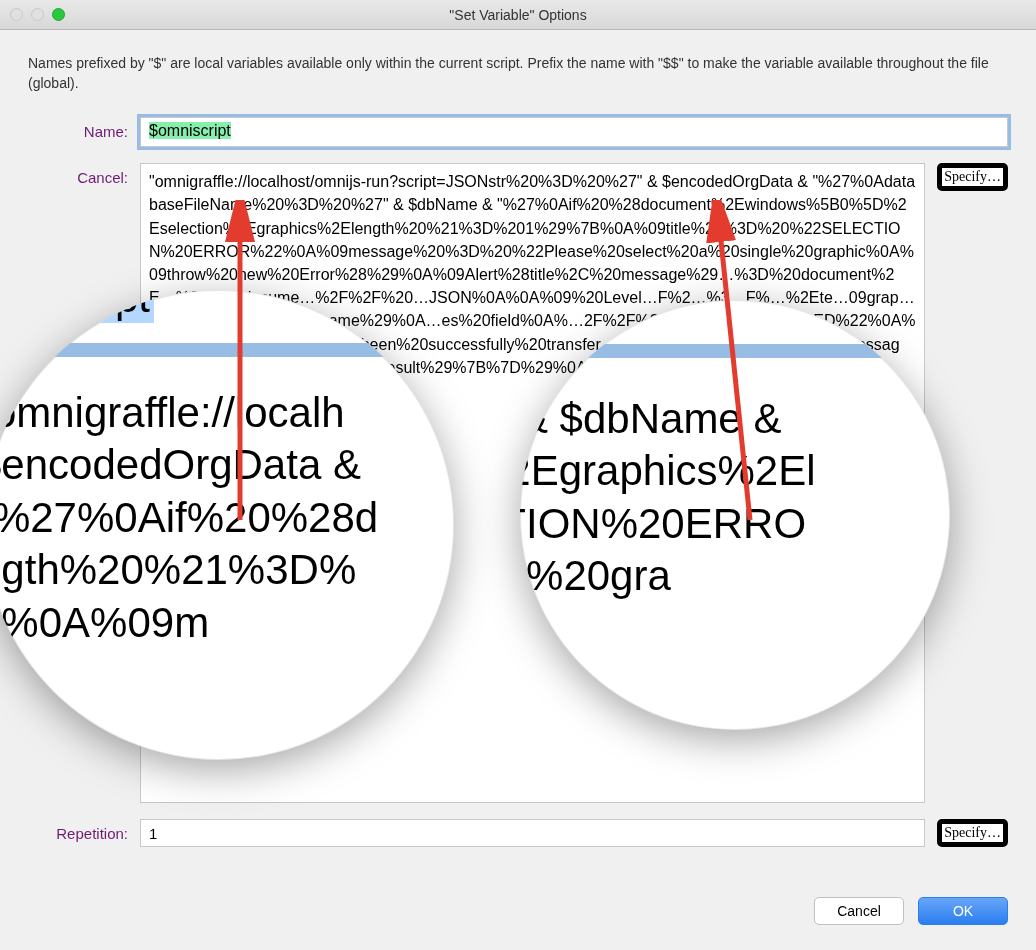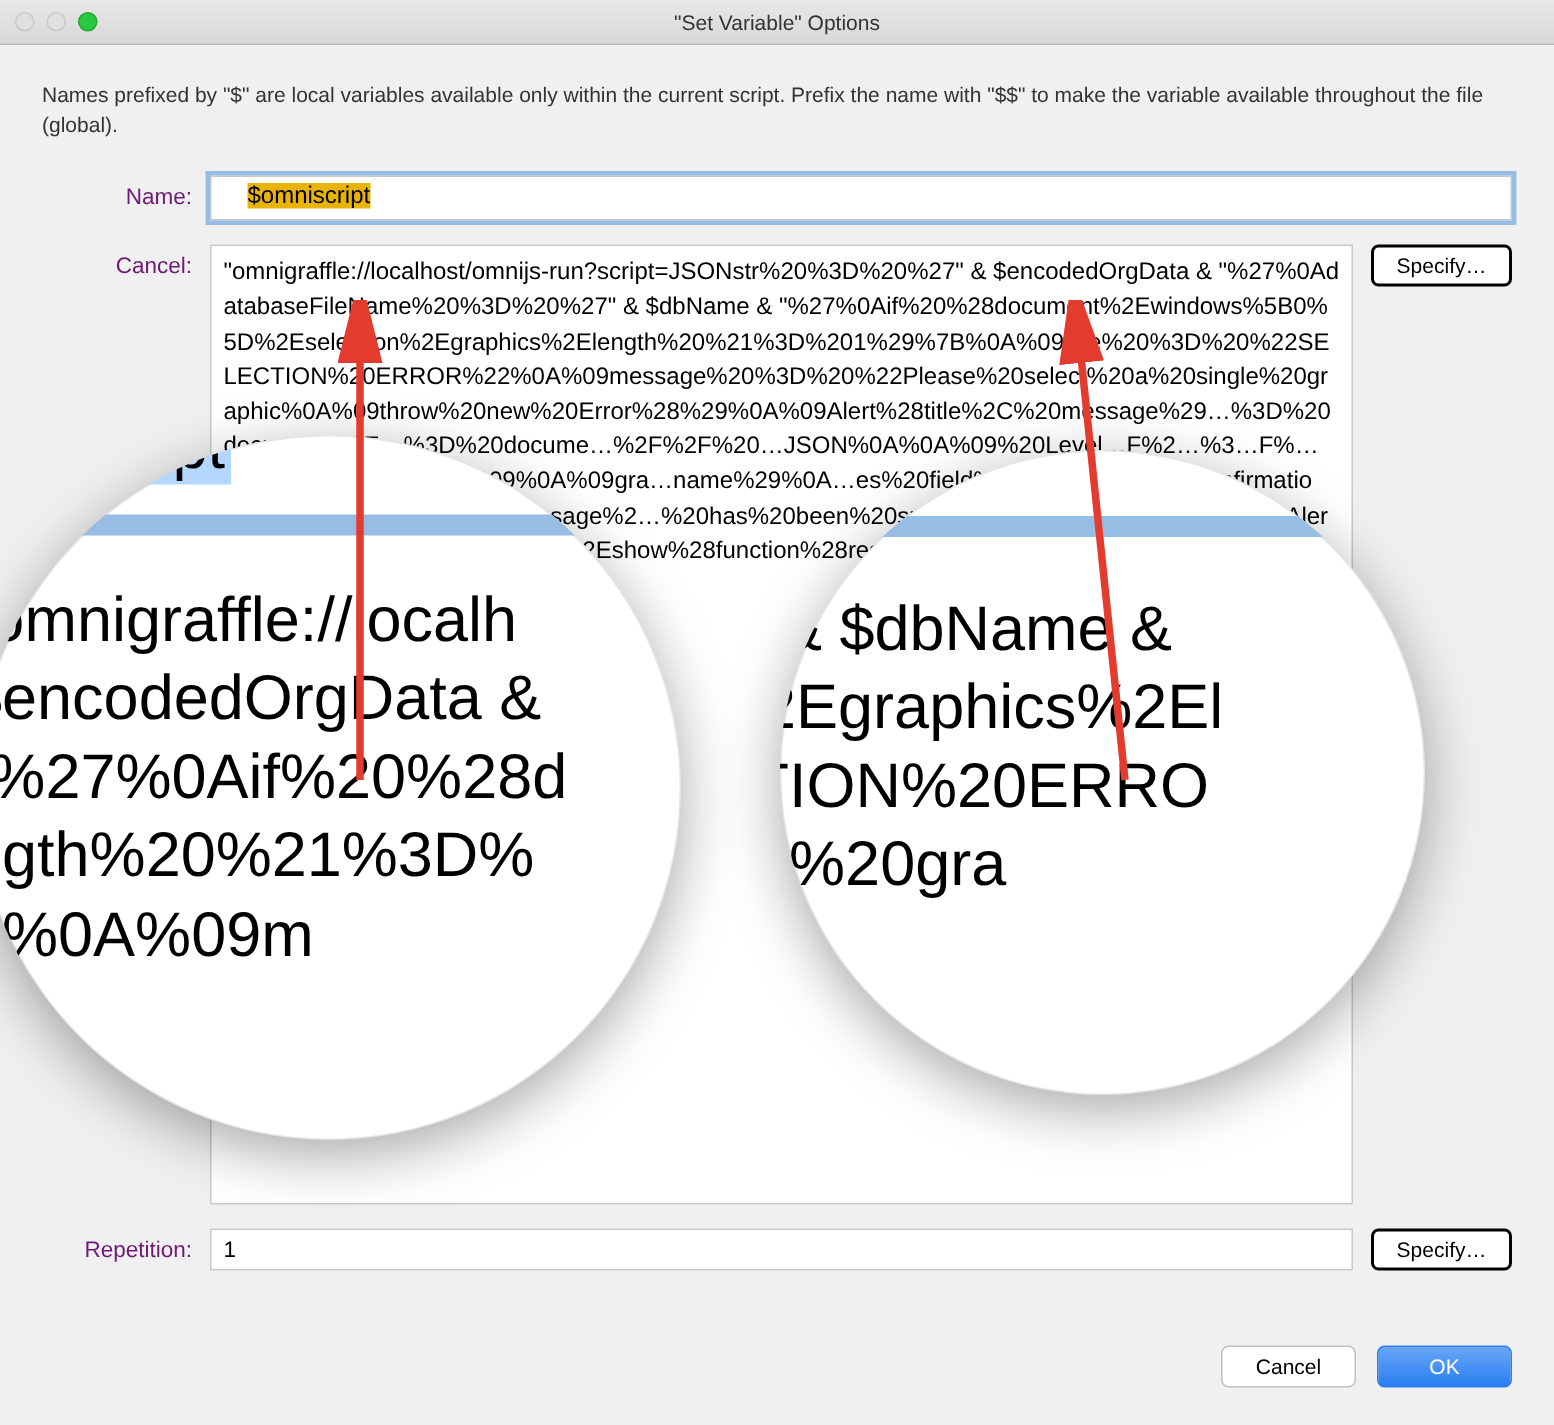--- a/index.html
+++ b/index.html
@@ -75,41 +75,41 @@
       flex: 1;
       height: 30px;
       padding: 4px 8px;
       font-size: 16px;
       border: 1px solid #c8c8c8;
       background: #fff;
       outline: 3px solid #97bde4;
       outline-offset: 0px;
     }
     .name-input .selected {
-      background: #eab308;
-      margin-left: 16px;
+      background: #86efac;
     }
     .value-box {
       flex: 1;
       padding: 6px 8px;
       font-size: 16px;
       border: 1px solid #c8c8c8;
       background: #fff;
       line-height: 1.45;
       word-break: break-all;
       font-family: -apple-system, Arial, sans-serif;
     }
     .specify-btn {
       height: 28px;
-      padding: 0 15px;
-      font-size: 14px;
-      background: #fff;
-      border: 2px solid #000000;
+      padding: 0 2px;
+      font-size: 14px;
+      background: #fff;
+      border: 5px solid #000000;
       border-radius: 5px;
       flex-shrink: 0;
+      font-family: Liberation Serif, serif;
     }
     .rep-input {
       flex: 1;
       height: 28px;
       padding: 4px 8px;
       font-size: 15px;
       border: 1px solid #c8c8c8;
       background: #fff;
     }
     .button-row {

